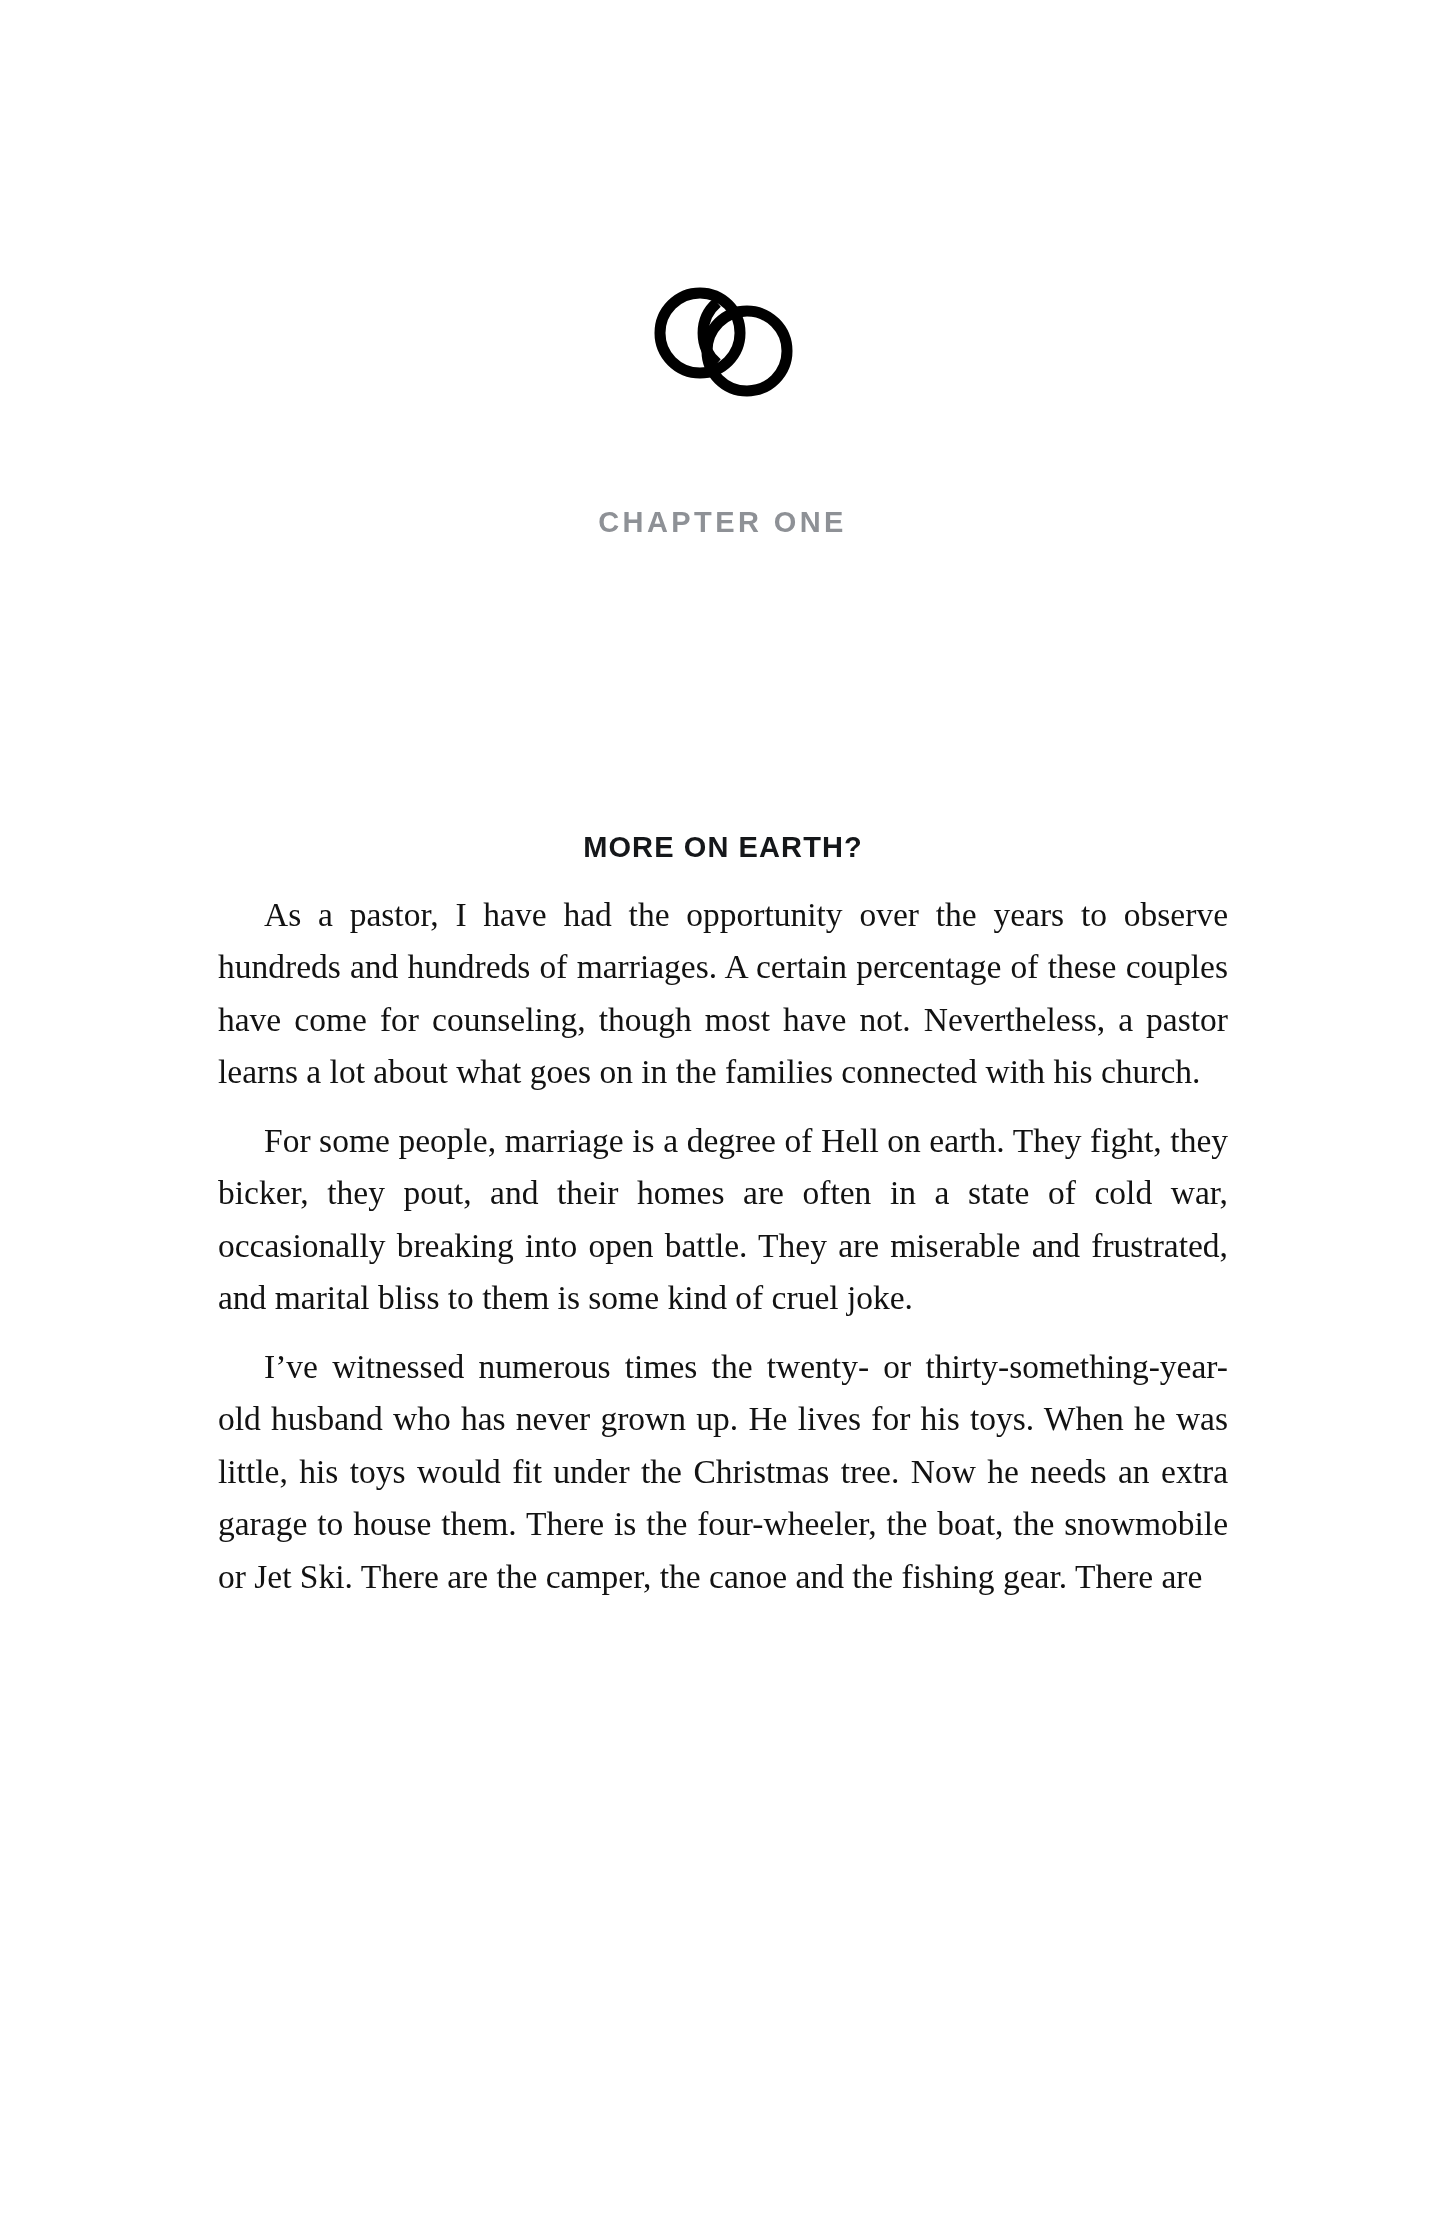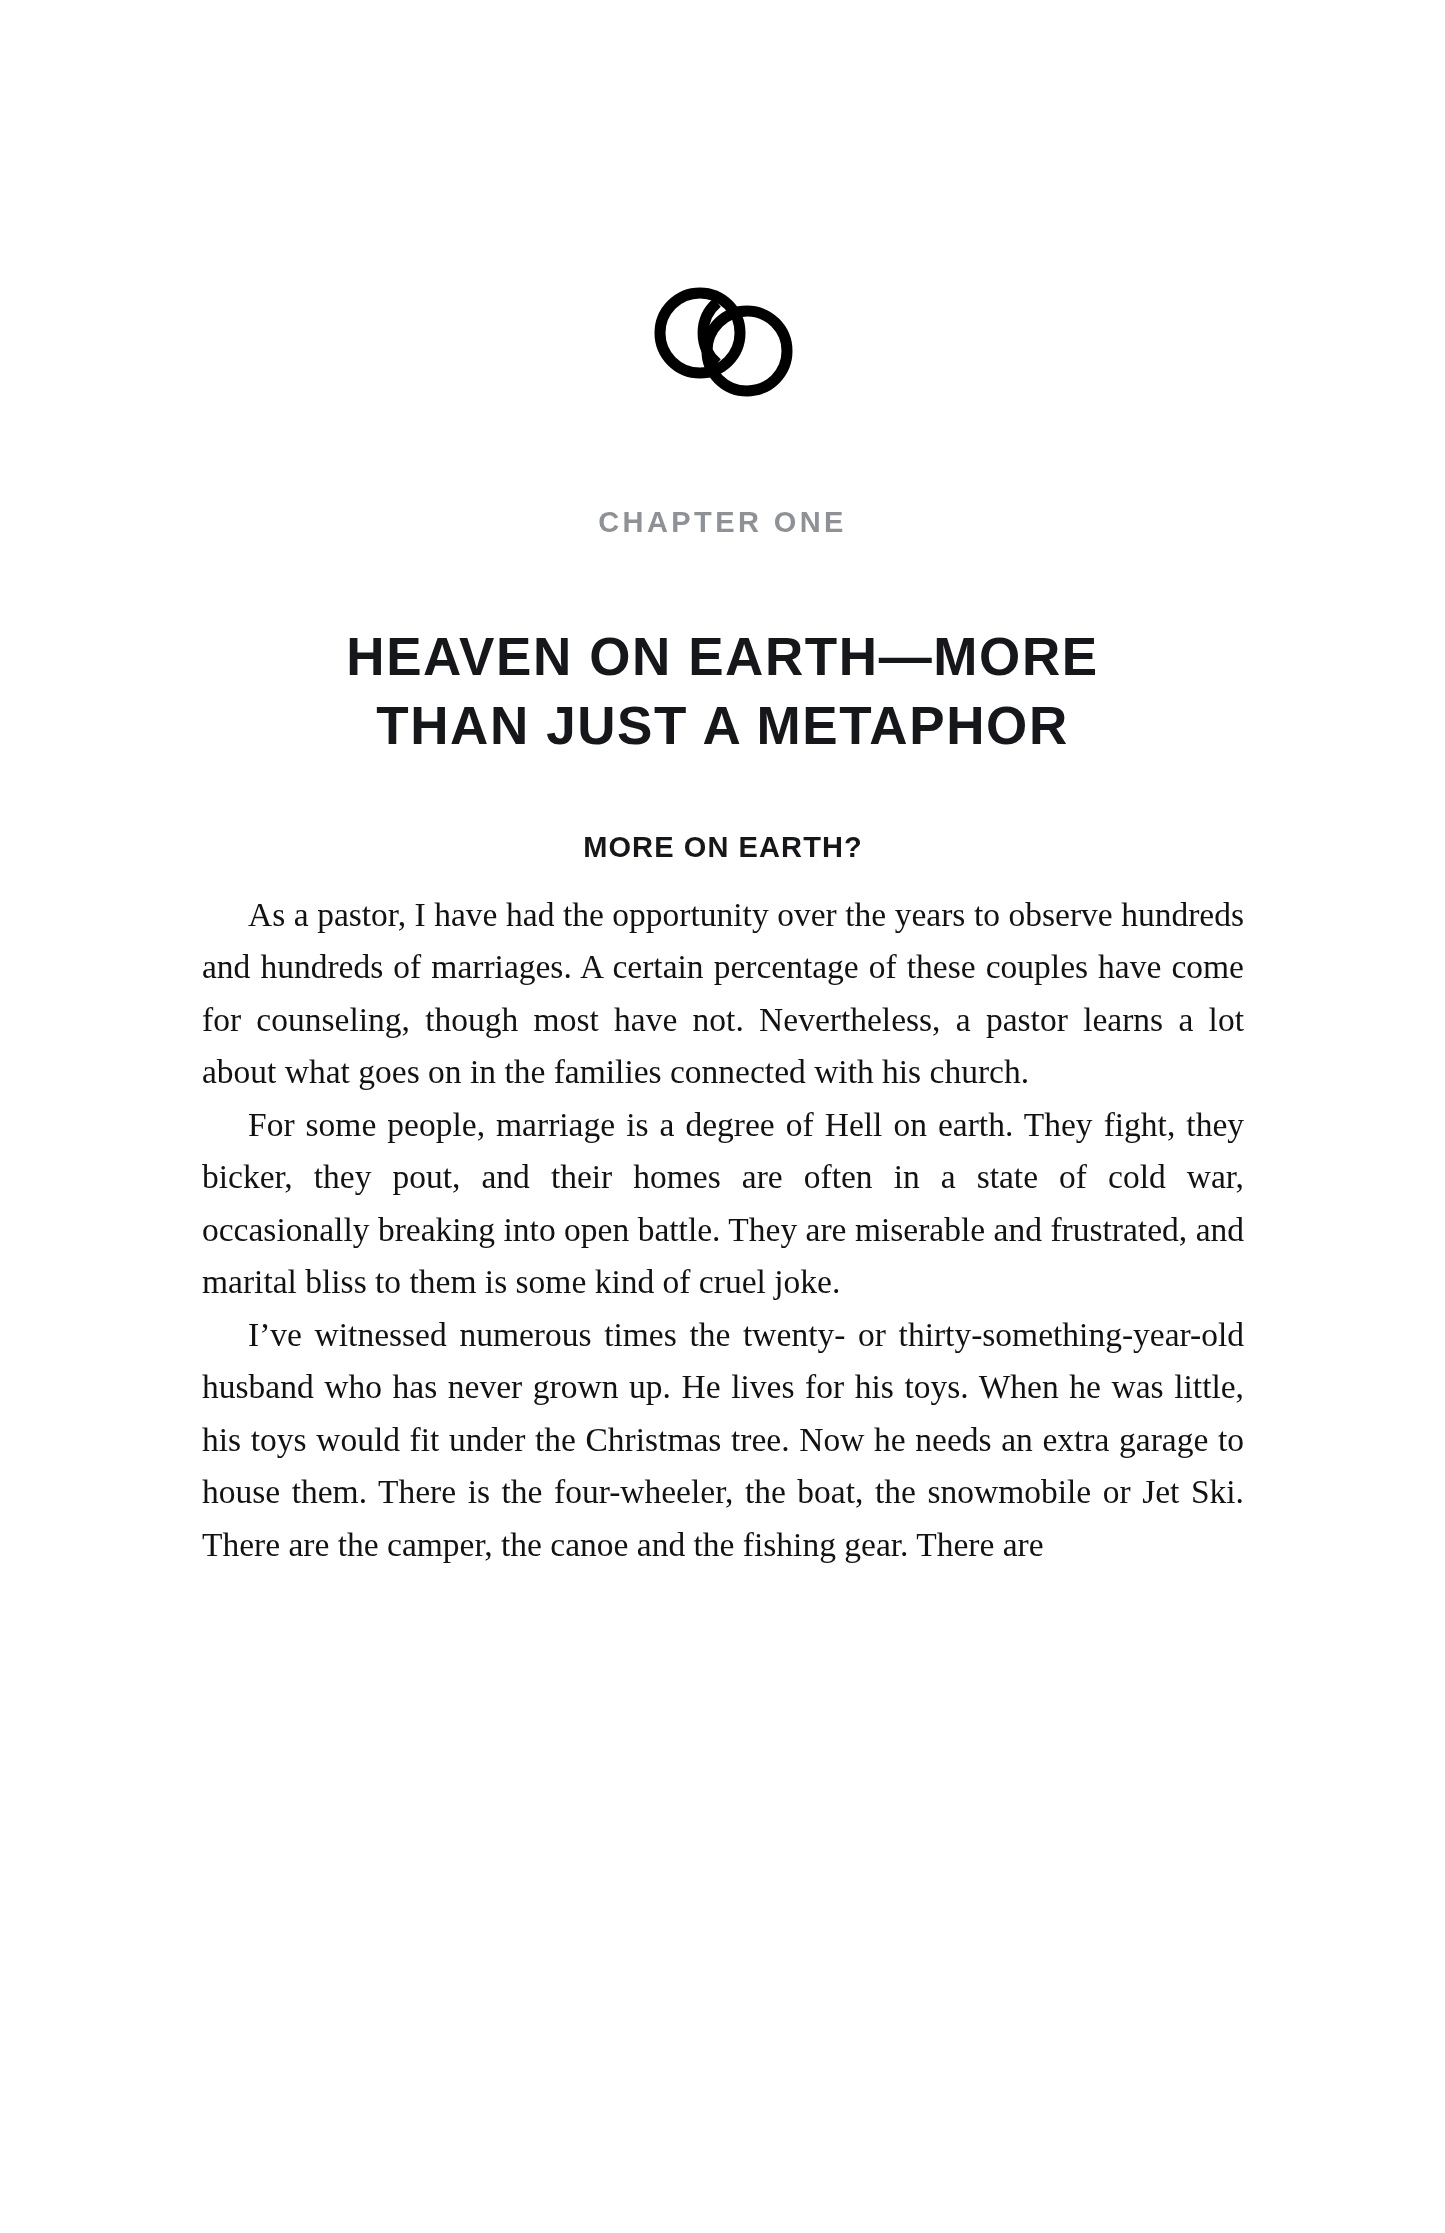--- a/index.html
+++ b/index.html
@@ -82,21 +82,21 @@
     font-weight: 700;
     font-size: 29px;
     letter-spacing: 1.1px;
     text-align: center;
     color: #15171a;
     margin: 0 0 24px 0;
     line-height: 1.2;
   }
 
   p.body-par {
-    margin: 0;
+    margin: 16px;
     font-family: "Liberation Serif", "DejaVu Serif", serif;
     font-size: 33.5px;
     line-height: 52.5px;
     text-align: justify;
     text-justify: inter-word;
     color: #121212;
     text-indent: 46px;
     hyphens: none;
   }
   p.body-par + p.body-par {
@@ -128,24 +128,20 @@
       <svg width="160" height="115" viewBox="0 0 160 115" aria-hidden="true">
         <circle cx="57" cy="48" r="40" fill="none" stroke="#000000" stroke-width="11"></circle>
         <circle cx="104" cy="66" r="40" fill="none" stroke="#000000" stroke-width="11"></circle>
         <path d="M 74.2 78.5 A 40 40 0 0 1 74.2 17.5" fill="none" stroke="#000000" stroke-width="11" stroke-linecap="butt"></path>
       </svg>
     </span>
   </div>
 
   <div class="chapter-label">CHAPTER ONE</div>
 
-  <h1 class="chapter-title">
-    <span class="tline">HEAVEN ON EARTH—MORE</span>
-    <span class="tline">THAN JUST A METAPHOR</span>
-  </h1>
 
   <div class="content">
 
     <h2 class="section-heading">MORE ON EARTH?</h2>
 
     <p class="body-par first">As a pastor, I have had the opportunity over the years to observe hundreds and hundreds of marriages. A certain percentage of these couples have come for counseling, though most have not. Nevertheless, a pastor learns a lot about what goes on in the families connected with his church.</p>
     <p class="body-par">For some people, marriage is a degree of Hell on earth. They fight, they bicker, they pout, and their homes are often in a state of cold war, occasionally breaking into open battle. They are miserable and frustrated, and marital bliss to them is some kind of cruel joke.</p>
     <p class="body-par">I’ve witnessed numerous times the twenty- or thirty-something-year-old husband who has never grown up. He lives for his toys. When he was little, his toys would fit under the Christmas tree. Now he needs an extra garage to house them. There is the four-wheeler, the boat, the snowmobile or Jet Ski. There are the camper, the canoe and the fishing gear. There are</p>
 
   </div>

